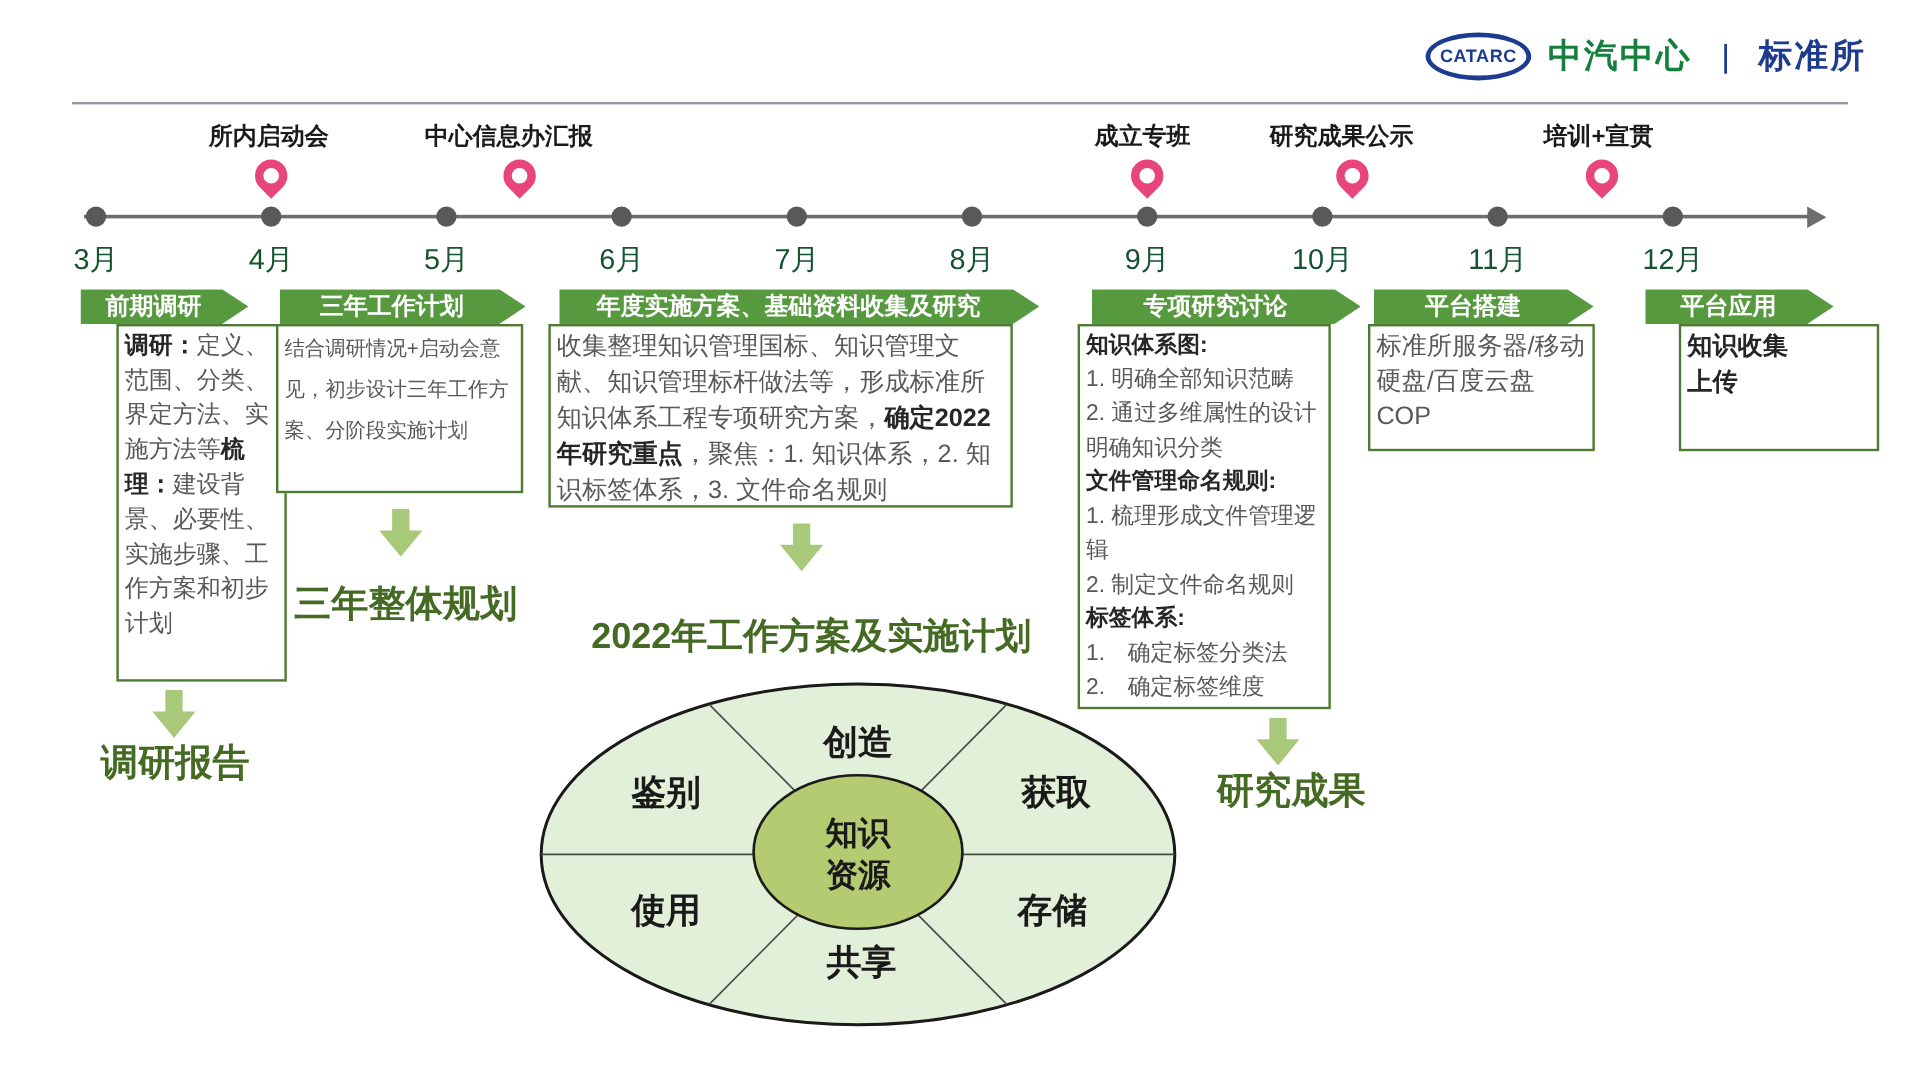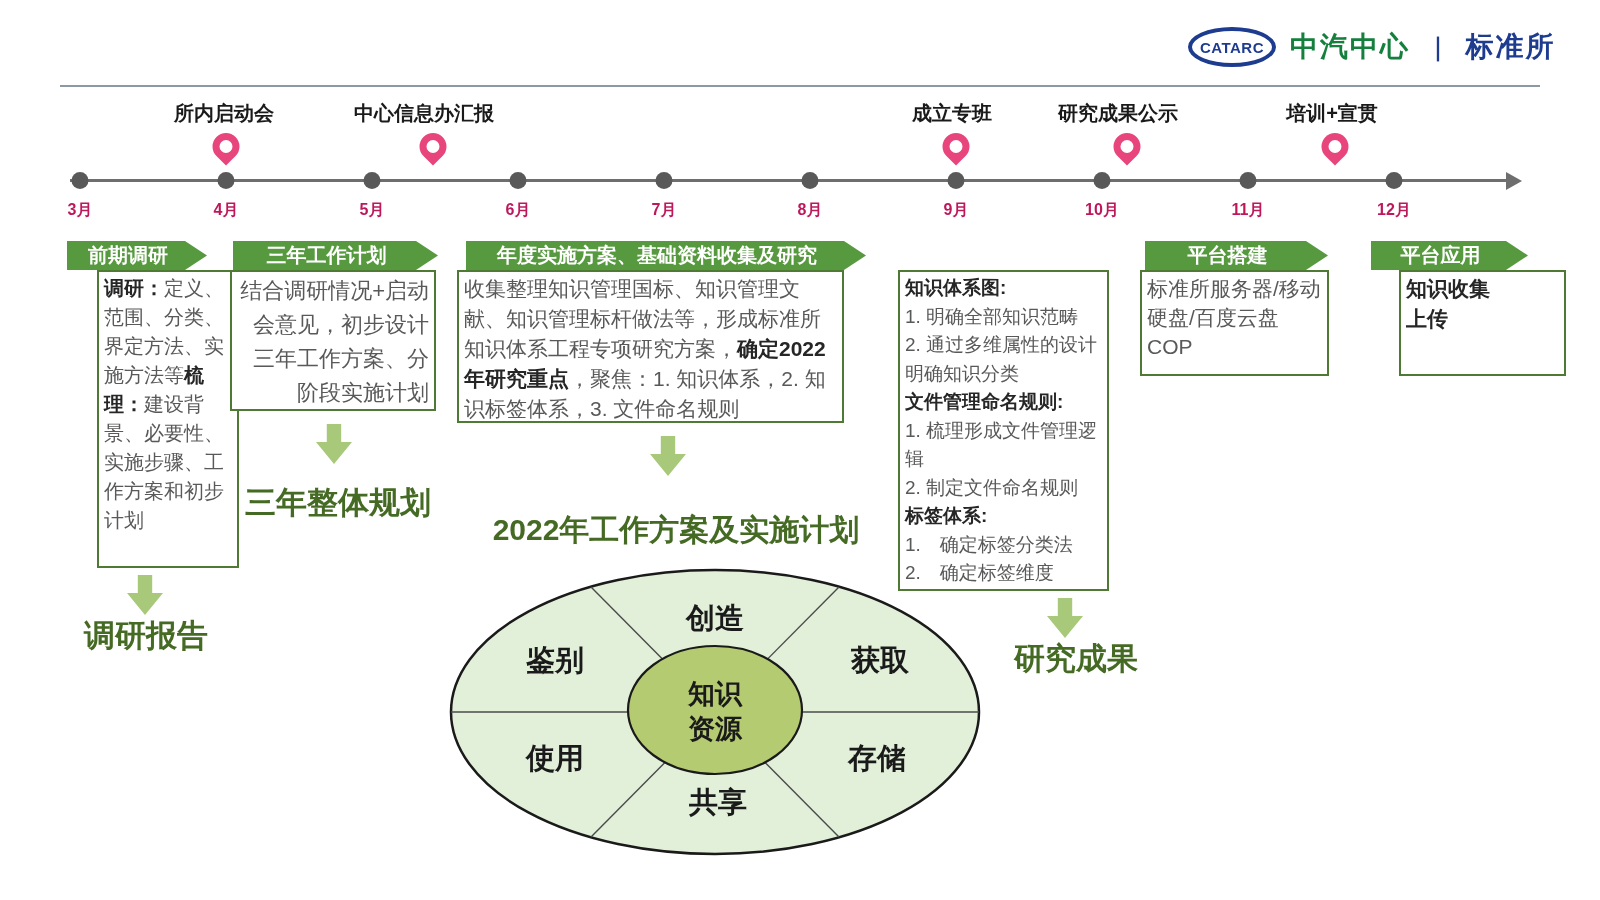--- a/index.html
+++ b/index.html
@@ -19,21 +19,21 @@
   .dept-name{color:#1E3C8F;font-weight:bold;font-size:28px;letter-spacing:2px;}
   .header-rule{position:absolute;left:60px;top:85px;width:1480px;height:2px;background:#8d97a5;}
 
   
   .tl-line{position:absolute;left:70px;top:179px;width:1440px;height:3px;background:#6e6e6e;}
   .tl-arrowhead{
     position:absolute;left:1506px;top:172px;width:0;height:0;
     border-left:16px solid #6e6e6e;border-top:9px solid transparent;border-bottom:9px solid transparent;
   }
   .tl-dot{position:absolute;top:172px;width:17px;height:17px;border-radius:50%;background:#595959;transform:translateX(-50%);}
-  .tl-month{position:absolute;top:200px;transform:translateX(-50%);font-size:16px;font-weight:bold;color:#be185d;white-space:nowrap;}
+  .tl-month{position:absolute;top:200px;transform:translateX(-50%);font-size:24px;font-weight:normal;color:#14532d;white-space:nowrap;}
   .milestone-label{position:absolute;top:100px;transform:translateX(-50%);font-size:20px;font-weight:bold;color:#1a1a1a;white-space:nowrap;}
   .pin{
     position:absolute;top:133px;transform:translateX(-50%) rotate(-45deg);
     width:27px;height:27px;background:#E8457C;border-radius:50% 50% 50% 0;
   }
   .pin::after{
     content:"";position:absolute;left:7px;top:7px;width:13px;height:13px;border-radius:50%;background:#ffffff;
   }
 
   
@@ -51,21 +51,21 @@
   .down-arrow{
     position:absolute;width:36px;height:40px;background:#A8C97A;
     clip-path:polygon(30% 0,70% 0,70% 45%,100% 45%,50% 100%,0 45%,30% 45%);
   }
   .output-label{
     position:absolute;transform:translateX(-50%);color:#456A24;font-weight:bold;
     font-size:31px;white-space:nowrap;
   }
 
   .box1-text{font-size:20px;line-height:29px;}
-  .box2-text{font-size:22px;line-height:34px;text-align:right;}
+  .box2-text{font-size:17px;line-height:34px;}
   .box3-text{font-size:21px;line-height:30px;}
   .box4-text{font-size:19px;line-height:28.5px;}
   .box5-text{font-size:21px;line-height:29px;}
   .box6-text{font-size:21px;line-height:30px;font-weight:bold;color:#262626;}
 
   
   .cycle-svg{position:absolute;left:443px;top:560px;}
   .seg-label{font-size:29px;font-weight:bold;fill:#1a1a1a;}
   .center-label{font-size:27px;font-weight:bold;fill:#1a1a1a;}
 </style>
@@ -134,20 +134,21 @@
   <div class="down-arrow" style="left:316px;top:424px;"></div>
   <div class="output-label" style="left:338px;top:482px;">三年整体规划</div>
 
   <div class="banner" style="left:466px;width:400px;">年度实施方案、基础资料收集及研究</div>
   <div class="pbox box3-text" style="left:457px;top:270px;width:387px;height:153px;">
     <span>收集整理知识管理国标、知识管理文献、知识管理标杆做法等，形成标准所知识体系工程专项研究方案，</span><span class="b">确定2022年研究重点</span><span>，聚焦：1. 知识体系，2. 知识标签体系，3. 文件命名规则</span>
   </div>
   <div class="down-arrow" style="left:650px;top:436px;"></div>
   <div class="output-label" style="left:657px;top:510px;font-size:30px;margin-left:19px;">2022年工作方案及实施计划</div>
 
+  <div class="banner" style="left:910px;width:224px;">专项研究讨论</div>
   <div class="pbox box4-text" style="left:898px;top:270px;width:211px;height:321px;">
     <div class="b">知识体系图:</div>
     <div>1. 明确全部知识范畴</div>
     <div>2. 通过多维属性的设计明确知识分类</div>
     <div class="b">文件管理命名规则:</div>
     <div>1. 梳理形成文件管理逻辑</div>
     <div>2. 制定文件命名规则</div>
     <div class="b">标签体系:</div>
     <div>1.　确定标签分类法</div>
     <div>2.　确定标签维度</div>

